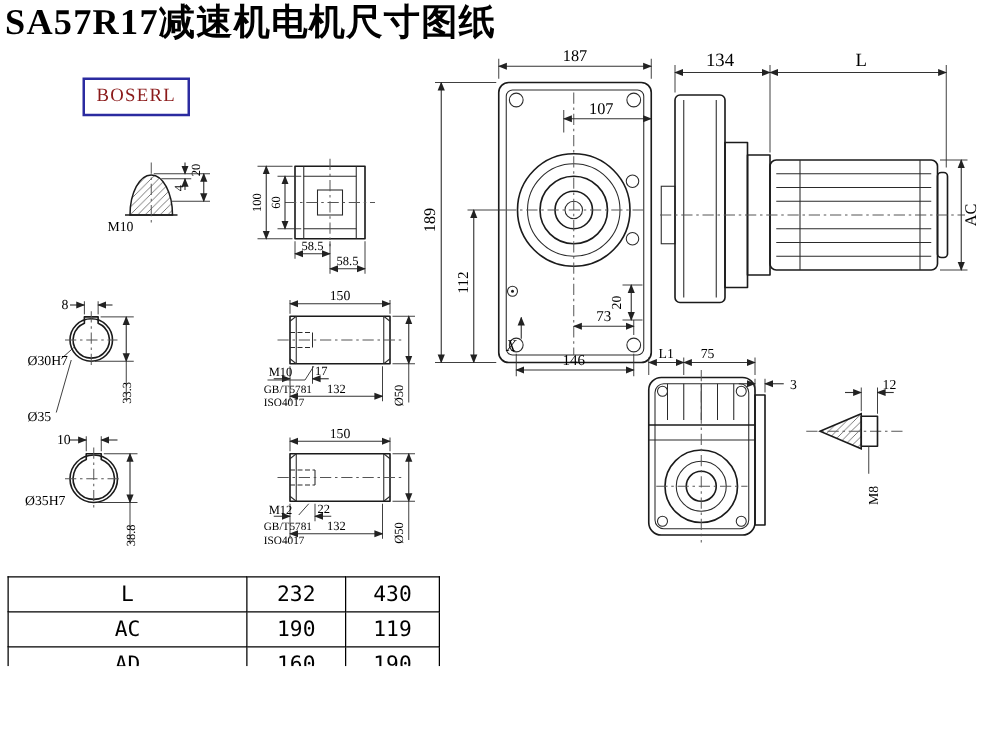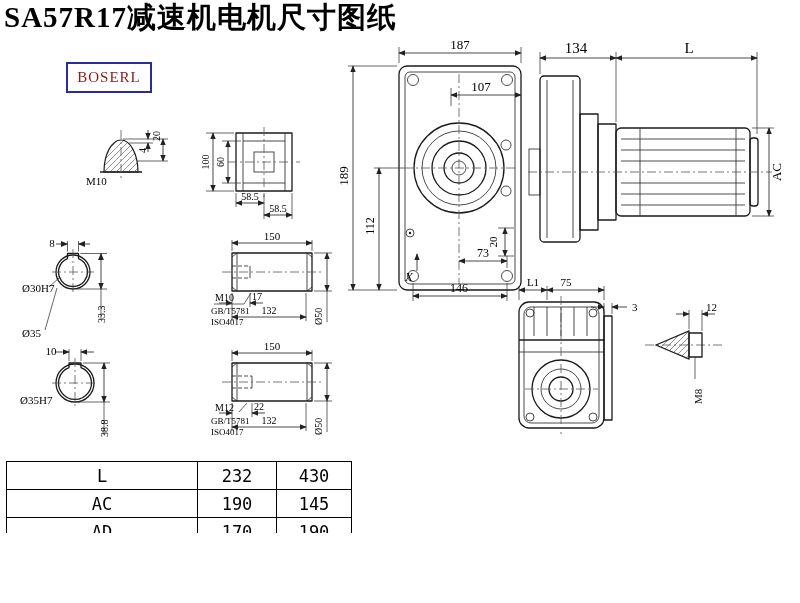--- a/index.html
+++ b/index.html
@@ -330,23 +330,23 @@
   <table class="spec">
     <tbody>
     <tr class="drow">
       <td class="c1">L</td>
       <td class="c2">232</td>
       <td class="c3">430</td>
     </tr>
     <tr class="drow">
       <td class="c1">AC</td>
       <td class="c2">190</td>
-      <td class="c3">145</td>
+      <td class="c3">119</td>
     </tr>
     <tr class="drow">
       <td class="c1">AD</td>
-      <td class="c2">170</td>
+      <td class="c2">160</td>
       <td class="c3">190</td>
     </tr>
   </tbody>
     </table>
 
 </div>
 
 </body></html>

